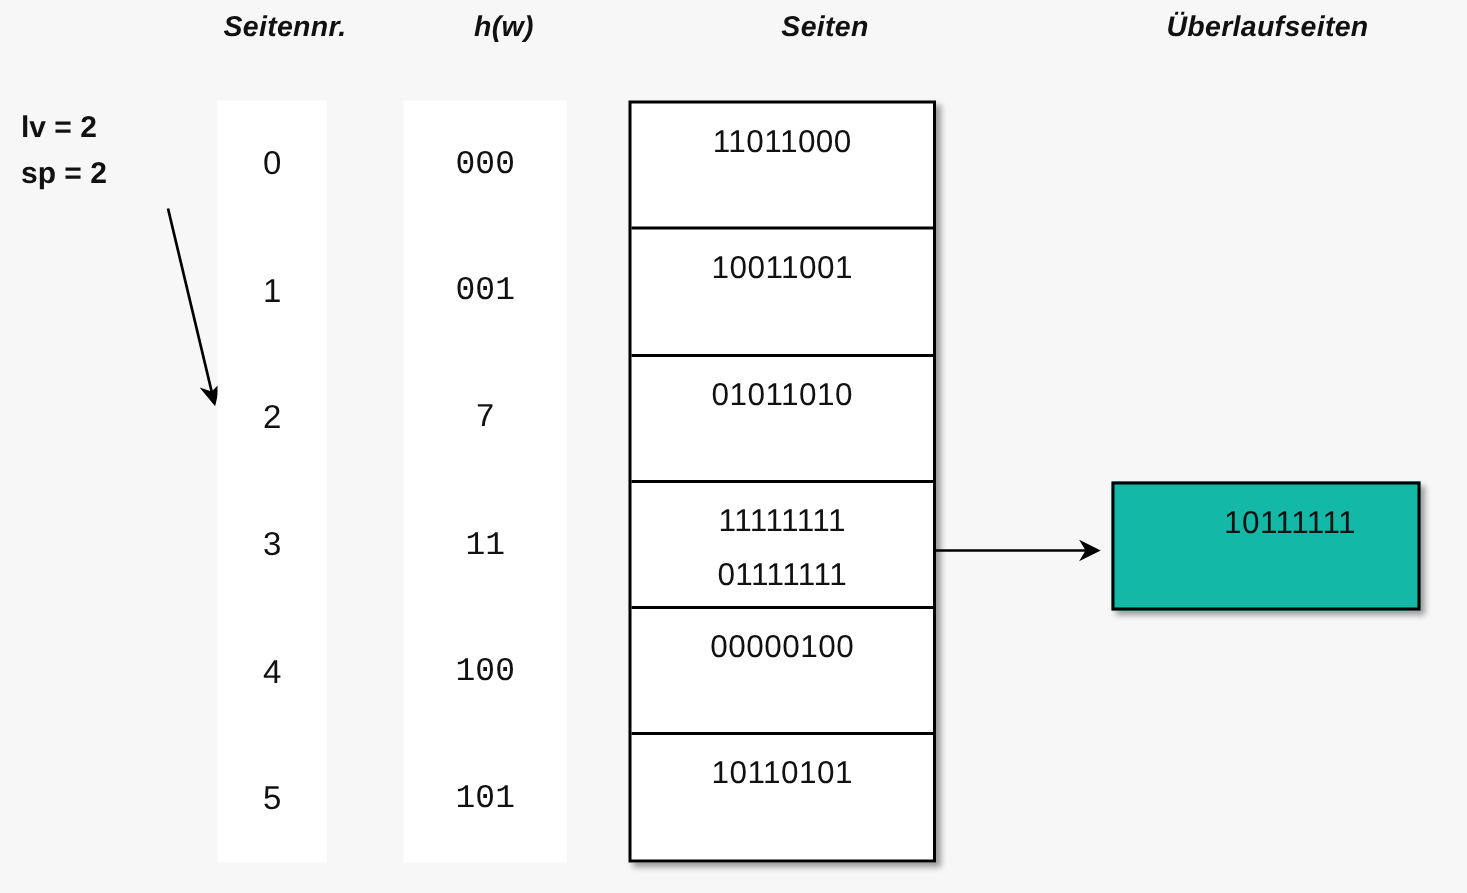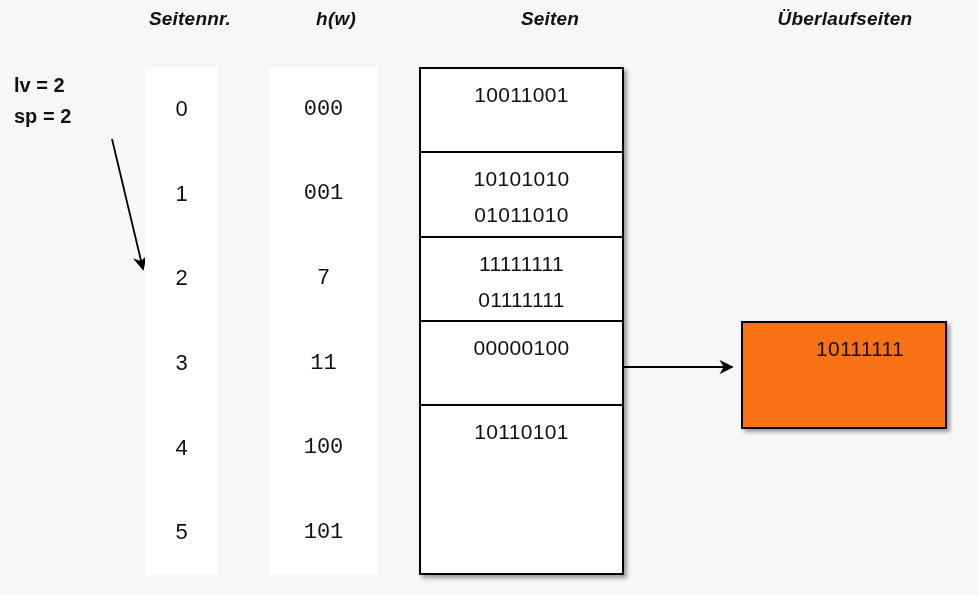--- a/index.html
+++ b/index.html
@@ -112,22 +112,22 @@
     letter-spacing: 0.3px;
     color: #111111;
   }
 
   
   #overflow-box {
     position: absolute;
     left: 741px;
     top: 321px;
     width: 206px;
-    height: 108px;
-    background: #f97316;
+    height: 86px;
+    background: #14b8a6;
     border: 2.5px solid #000000;
     box-sizing: border-box;
     box-shadow: 3px 3px 4px rgba(0,0,0,0.38);
     display: flex;
     flex-direction: column;
     align-items: center;
     justify-content: flex-start;
     padding-top: 8px;
     padding-left: 32px;
   }
@@ -179,24 +179,26 @@
     <div class="list-cell">000</div>
     <div class="list-cell">001</div>
     <div class="list-cell">7</div>
     <div class="list-cell">11</div>
     <div class="list-cell">100</div>
     <div class="list-cell">101</div>
   </div>
 
   <div id="seiten-stack">
     <div class="page-box">
+      <div class="page-entry">11011000</div>
+    </div>
+    <div class="page-box">
       <div class="page-entry">10011001</div>
     </div>
     <div class="page-box">
-      <div class="page-entry">10101010</div>
       <div class="page-entry">01011010</div>
     </div>
     <div class="page-box">
       <div class="page-entry">11111111</div>
       <div class="page-entry">01111111</div>
     </div>
     <div class="page-box">
       <div class="page-entry">00000100</div>
     </div>
     <div class="page-box">

